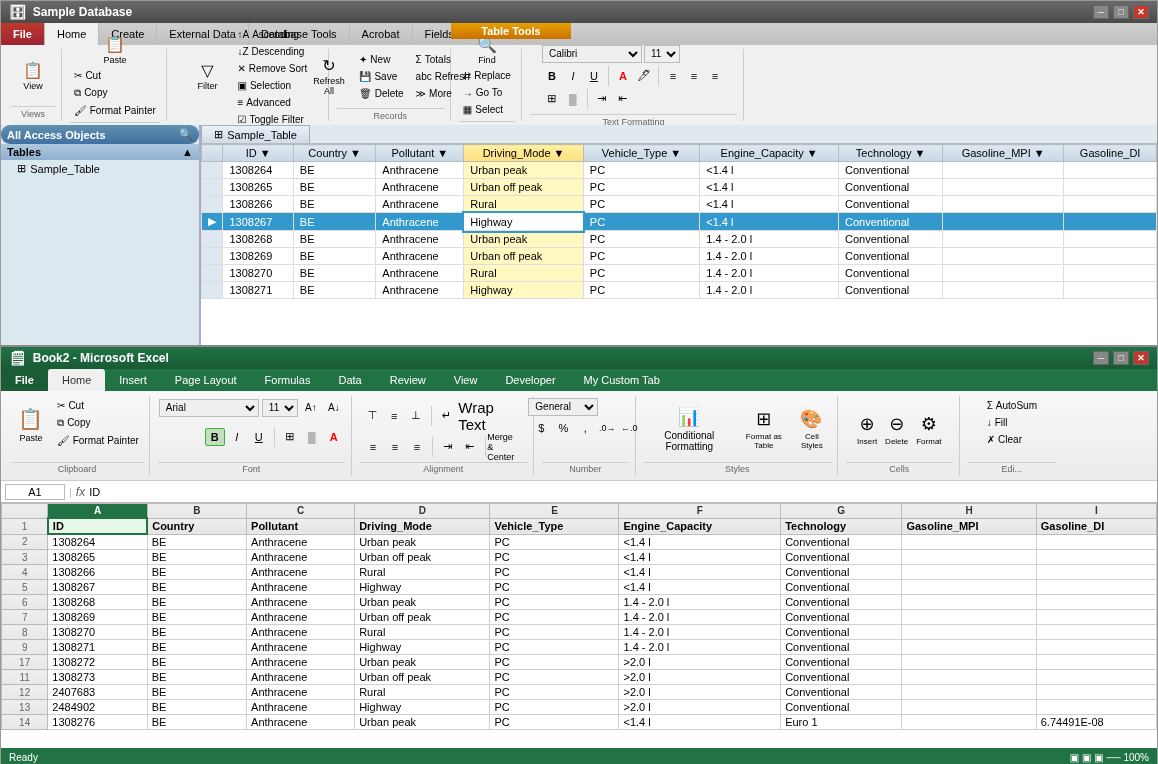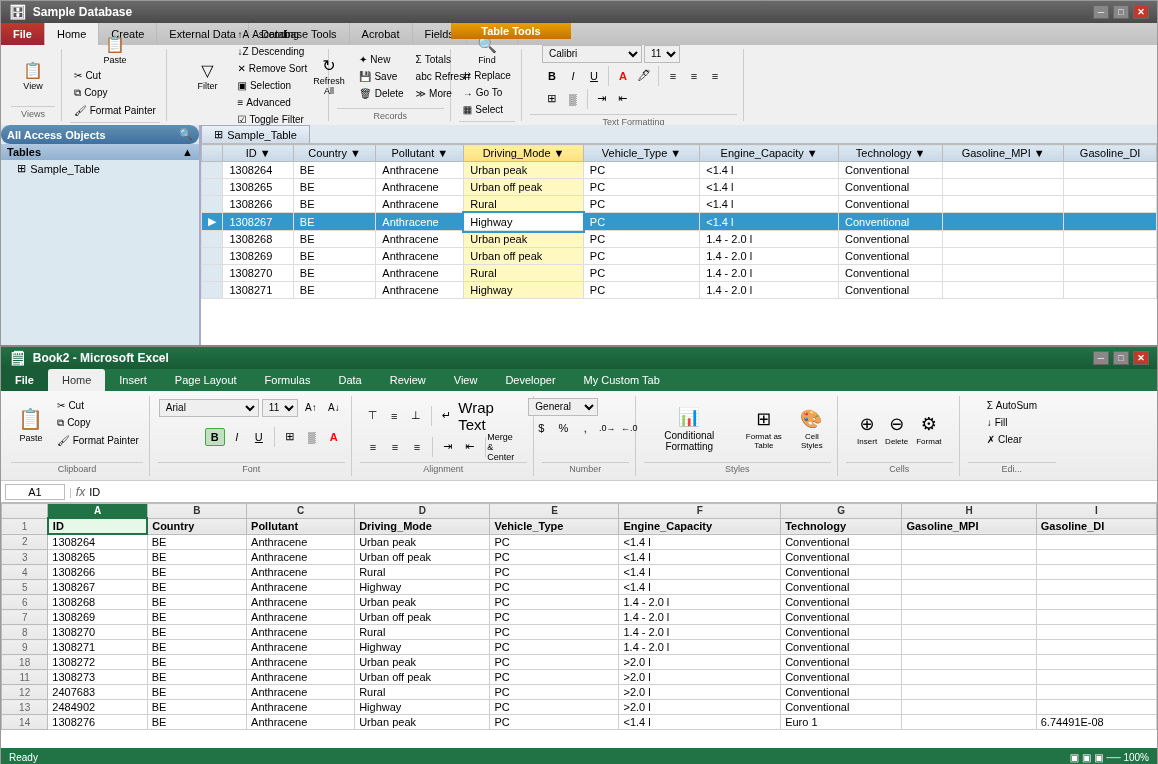--- a/index.html
+++ b/index.html
@@ -1109,21 +1109,21 @@
             <td>BE</td>
             <td>Anthracene</td>
             <td>Highway</td>
             <td>PC</td>
             <td>1.4 - 2.0 l</td>
             <td>Conventional</td>
             <td></td>
             <td></td>
           </tr>
           <tr>
-            <td class="row-num">18</td>
+            <td class="row-num">17</td>
             <td>1308272</td>
             <td>BE</td>
             <td>Anthracene</td>
             <td>Urban peak</td>
             <td>PC</td>
             <td>&gt;2.0 l</td>
             <td>Conventional</td>
             <td></td>
             <td></td>
           </tr>

